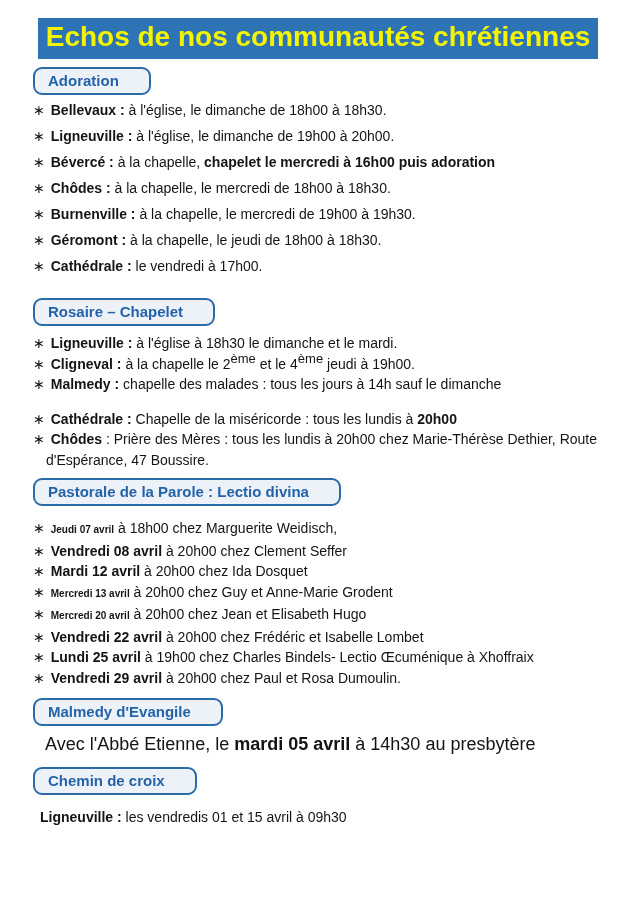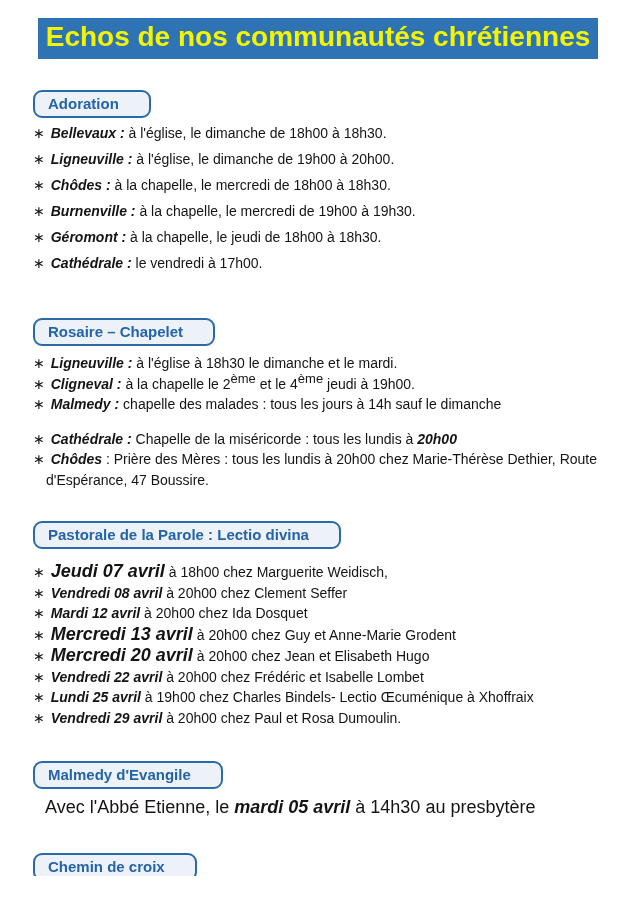--- a/index.html
+++ b/index.html
@@ -13,53 +13,54 @@
     text-align:center; padding:3px 0 6px 0; box-sizing:border-box;
   }
   .titlebar h1 {
     margin:0; font-size:28px; line-height:32px; font-weight:bold;
     color:var(--header-text, #F4F400); white-space:nowrap;
   }
   .badge {
     display:inline-block; border:2px solid var(--box-border, #2A6AA8);
     background:var(--box-bg, #EDF2F9); color:var(--box-text, #2563A8);
     font-weight:bold; font-size:15px; line-height:17px;
-    padding:3px 30px 4px 13px; border-radius:9px;margin-top:23px;
+    padding:3px 30px 4px 13px; border-radius:9px;
   }
   .sec-adoration { margin-top:8px; }
   .sec-rosaire   { margin-top:24px; }
   .sec-groupes   { margin-top:14px; }
   .sec-pastorale { margin-top:8px; }
   .sec-partage   { margin-top:10px; }
   .sec-chemin    { margin-top:12px; }
   .items { margin-top:7px; font-size:14px; max-width:575px; }
   .line  { padding-left:13px; text-indent:-13px; }
   .loose .line { margin-bottom:10px; }
   .tight .line { line-height:20.5px; }
   .bul { margin-right:6px; }
-  b { font-weight:bold;font-style:italic; }
-  .lg { font-size:18px; }
+  b { font-weight:bold; }
+  .lg { font-size:10px; }
   sup.ord { font-size:13px; line-height:0; vertical-align:super; }
   .plain { margin-top:8px; font-size:18px; padding-left:12px; }
   .plain2 { margin-top:14px; font-size:14px; padding-left:7px; }
 </style>
 </head>
 <body>
 
 <div class="page">
 
   <header class="titlebar">
     <h1>Echos de nos communautés chrétiennes</h1>
   </header>
 
   <section class="sec-adoration">
     <div class="badge">Adoration</div>
     <div class="items loose">
       <div class="line"><span class="bul">∗</span><b>Bellevaux :</b><span> à l'église, le dimanche de 18h00 à 18h30.</span></div>
       <div class="line"><span class="bul">∗</span><b>Ligneuville :</b><span> à l'église, le dimanche de 19h00 à 20h00.</span></div>
+      <div class="line"><span class="bul">∗</span><b>Bévercé :</b><span> à la chapelle, </span><b>chapelet le mercredi à 16h00 puis adoration</b></div>
       <div class="line"><span class="bul">∗</span><b>Chôdes :</b><span> à la chapelle, le mercredi de 18h00 à 18h30.</span></div>
       <div class="line"><span class="bul">∗</span><b>Burnenville :</b><span> à la chapelle, le mercredi de 19h00 à 19h30.</span></div>
       <div class="line"><span class="bul">∗</span><b>Géromont :</b><span> à la chapelle, le jeudi de 18h00 à 18h30.</span></div>
       <div class="line"><span class="bul">∗</span><b>Cathédrale :</b><span> le vendredi à 17h00.</span></div>
     </div>
   </section>
 
   <section class="sec-rosaire">
     <div class="badge">Rosaire – Chapelet</div>
     <div class="items tight">

